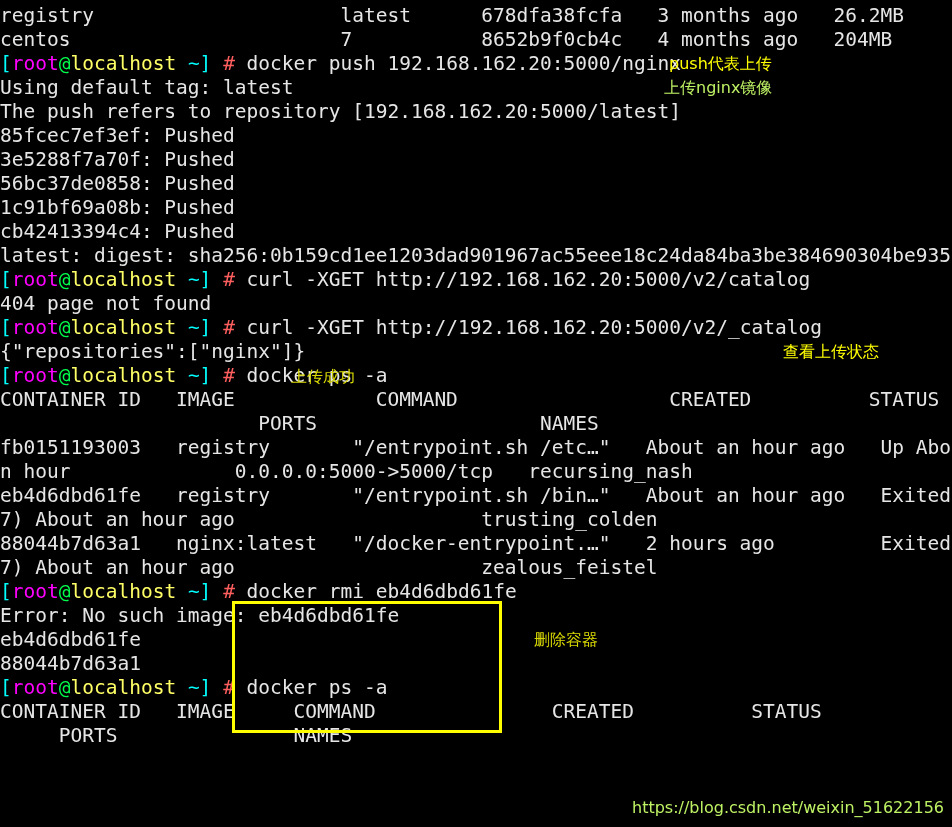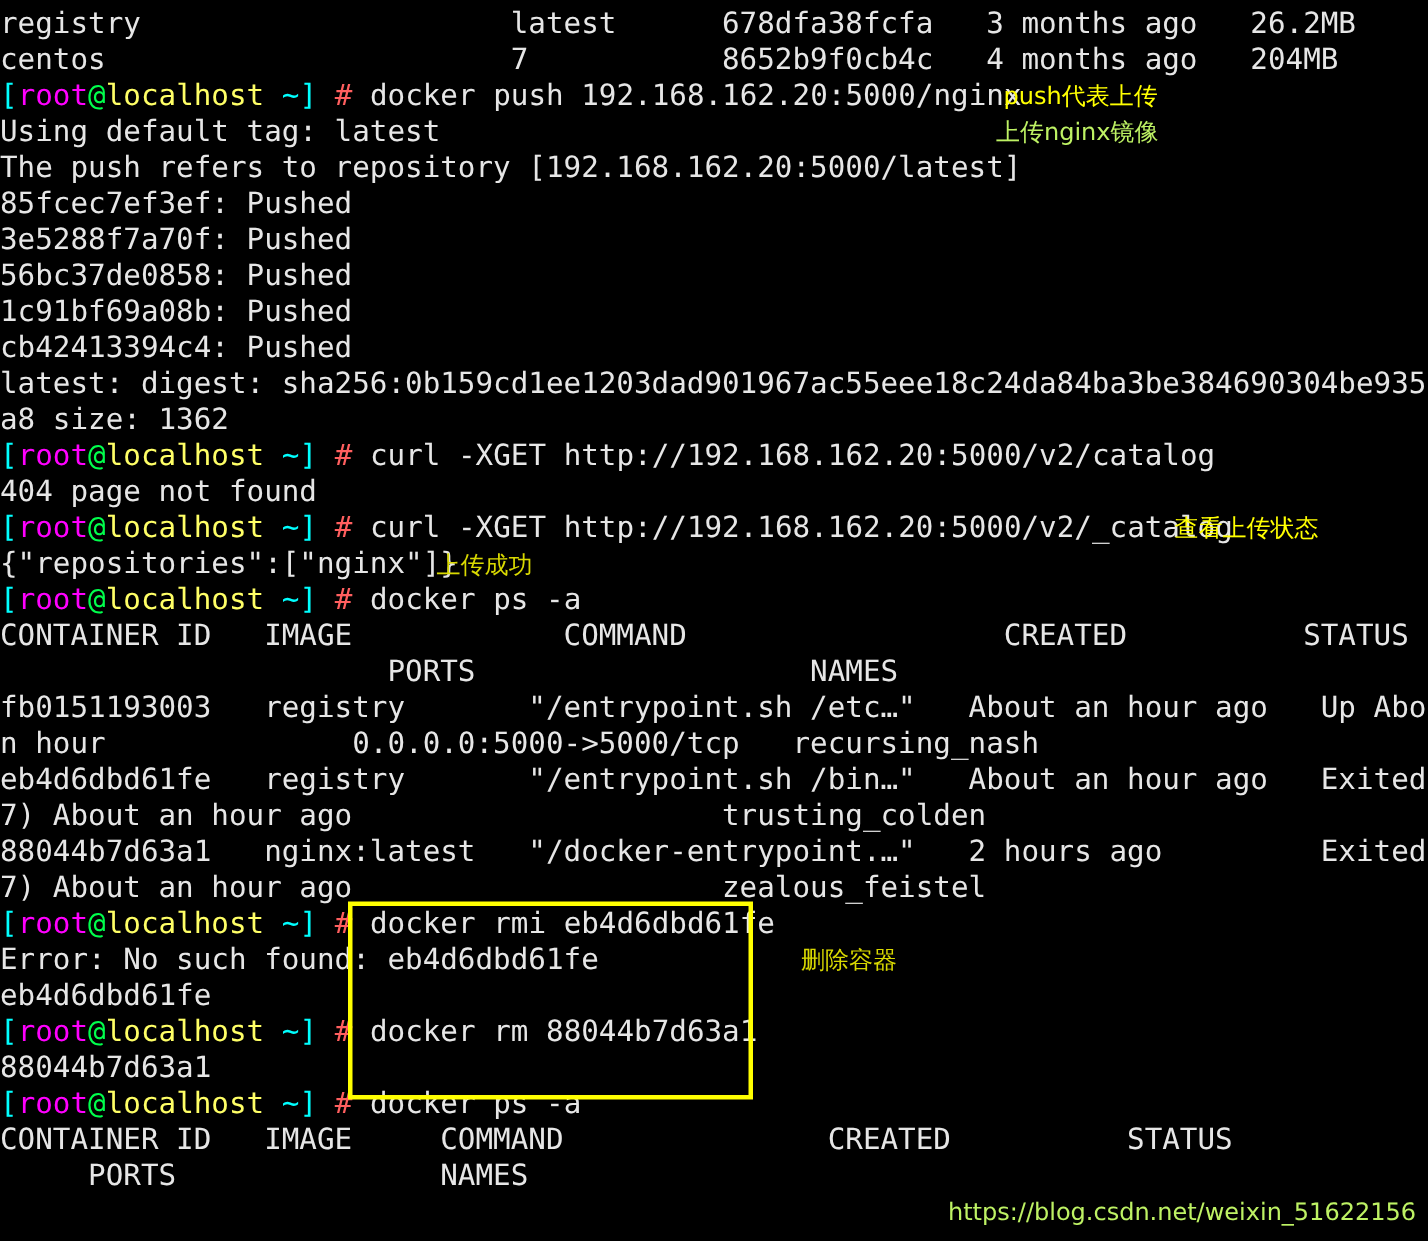--- a/index.html
+++ b/index.html
@@ -83,38 +83,36 @@
       <div class="line" id="line-l02"><span class="c-white">centos                       7           8652b9f0cb4c   4 months ago   204MB</span></div>
       <div class="line" id="line-l03"><span class="c-cyan">[</span><span class="c-pink">root</span><span class="c-green">@</span><span class="c-yellow">localhost</span><span class="c-cyan"> ~]</span><span class="c-white"> </span><span class="c-red">#</span><span class="c-white"> docker push 192.168.162.20:5000/nginx</span></div>
       <div class="line" id="line-l04"><span class="c-white">Using default tag: latest</span></div>
       <div class="line" id="line-l05"><span class="c-white">The push refers to repository [192.168.162.20:5000/latest]</span></div>
       <div class="line" id="line-l06"><span class="c-white">85fcec7ef3ef: Pushed</span></div>
       <div class="line" id="line-l07"><span class="c-white">3e5288f7a70f: Pushed</span></div>
       <div class="line" id="line-l08"><span class="c-white">56bc37de0858: Pushed</span></div>
       <div class="line" id="line-l09"><span class="c-white">1c91bf69a08b: Pushed</span></div>
       <div class="line" id="line-l10"><span class="c-white">cb42413394c4: Pushed</span></div>
       <div class="line" id="line-l11"><span class="c-white">latest: digest: sha256:0b159cd1ee1203dad901967ac55eee18c24da84ba3be384690304be93538be</span></div>
-      <div class="line" id="line-l12"><span class="c-white">a8 size: 1362</span></div>
       <div class="line" id="line-l13"><span class="c-cyan">[</span><span class="c-pink">root</span><span class="c-green">@</span><span class="c-yellow">localhost</span><span class="c-cyan"> ~]</span><span class="c-white"> </span><span class="c-red">#</span><span class="c-white"> curl -XGET http://192.168.162.20:5000/v2/catalog</span></div>
       <div class="line" id="line-l14"><span class="c-white">404 page not found</span></div>
       <div class="line" id="line-l15"><span class="c-cyan">[</span><span class="c-pink">root</span><span class="c-green">@</span><span class="c-yellow">localhost</span><span class="c-cyan"> ~]</span><span class="c-white"> </span><span class="c-red">#</span><span class="c-white"> curl -XGET http://192.168.162.20:5000/v2/_catalog</span></div>
       <div class="line" id="line-l16"><span class="c-white">{"repositories":["nginx"]}</span></div>
       <div class="line" id="line-l17"><span class="c-cyan">[</span><span class="c-pink">root</span><span class="c-green">@</span><span class="c-yellow">localhost</span><span class="c-cyan"> ~]</span><span class="c-white"> </span><span class="c-red">#</span><span class="c-white"> docker ps -a</span></div>
       <div class="line" id="line-l18"><span class="c-white">CONTAINER ID   IMAGE            COMMAND                  CREATED          STATUS</span></div>
       <div class="line" id="line-l19"><span class="c-white">                      PORTS                   NAMES</span></div>
       <div class="line" id="line-l20"><span class="c-white">fb0151193003   registry       "/entrypoint.sh /etc…"   About an hour ago   Up About a</span></div>
       <div class="line" id="line-l21"><span class="c-white">n hour              0.0.0.0:5000-&gt;5000/tcp   recursing_nash</span></div>
       <div class="line" id="line-l22"><span class="c-white">eb4d6dbd61fe   registry       "/entrypoint.sh /bin…"   About an hour ago   Exited (12</span></div>
       <div class="line" id="line-l23"><span class="c-white">7) About an hour ago                     trusting_colden</span></div>
       <div class="line" id="line-l24"><span class="c-white">88044b7d63a1   nginx:latest   "/docker-entrypoint.…"   2 hours ago         Exited (13</span></div>
       <div class="line" id="line-l25"><span class="c-white">7) About an hour ago                     zealous_feistel</span></div>
       <div class="line" id="line-l26"><span class="c-cyan">[</span><span class="c-pink">root</span><span class="c-green">@</span><span class="c-yellow">localhost</span><span class="c-cyan"> ~]</span><span class="c-white"> </span><span class="c-red">#</span><span class="c-white"> docker rmi eb4d6dbd61fe</span></div>
-      <div class="line" id="line-l27"><span class="c-white">Error: No such found: eb4d6dbd61fe</span></div>
+      <div class="line" id="line-l27"><span class="c-white">Error: No such image: eb4d6dbd61fe</span></div>
       <div class="line" id="line-l29"><span class="c-white">eb4d6dbd61fe</span></div>
-      <div class="line" id="line-l30"><span class="c-cyan">[</span><span class="c-pink">root</span><span class="c-green">@</span><span class="c-yellow">localhost</span><span class="c-cyan"> ~]</span><span class="c-white"> </span><span class="c-red">#</span><span class="c-white"> docker rm 88044b7d63a1</span></div>
       <div class="line" id="line-l31"><span class="c-white">88044b7d63a1</span></div>
       <div class="line" id="line-l32"><span class="c-cyan">[</span><span class="c-pink">root</span><span class="c-green">@</span><span class="c-yellow">localhost</span><span class="c-cyan"> ~]</span><span class="c-white"> </span><span class="c-red">#</span><span class="c-white"> docker ps -a</span></div>
       <div class="line" id="line-l33"><span class="c-white">CONTAINER ID   IMAGE     COMMAND               CREATED          STATUS</span></div>
       <div class="line" id="line-l34"><span class="c-white">     PORTS               NAMES</span></div>
     </div>
 </div>
 
 <div id="hl-box" style="left: 232px; top: 601px; width: 270px; height: 132px; border-color: rgb(255, 255, 0);"></div>
 
 <div id="anno-layer">

